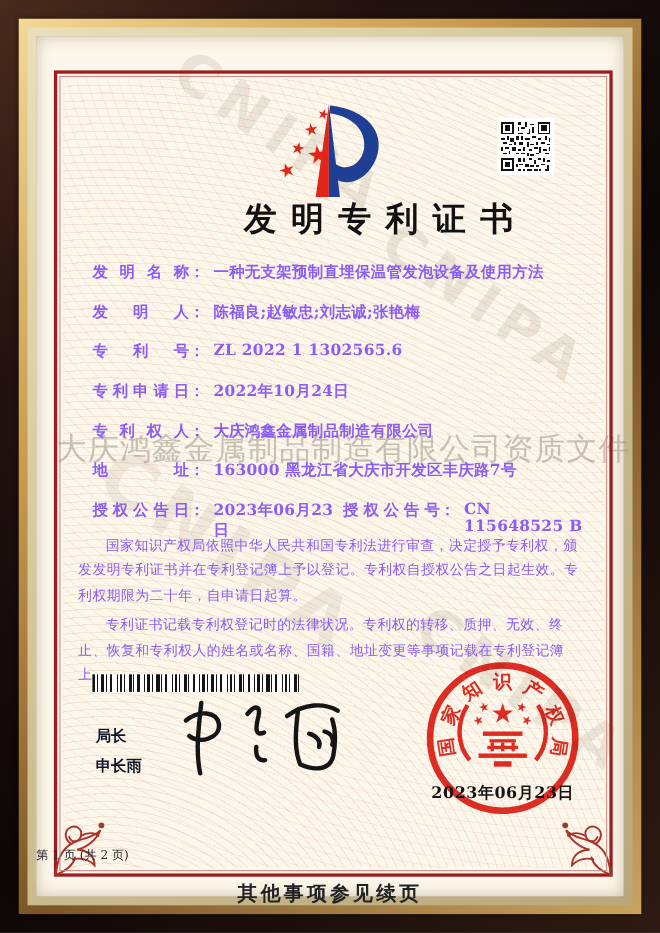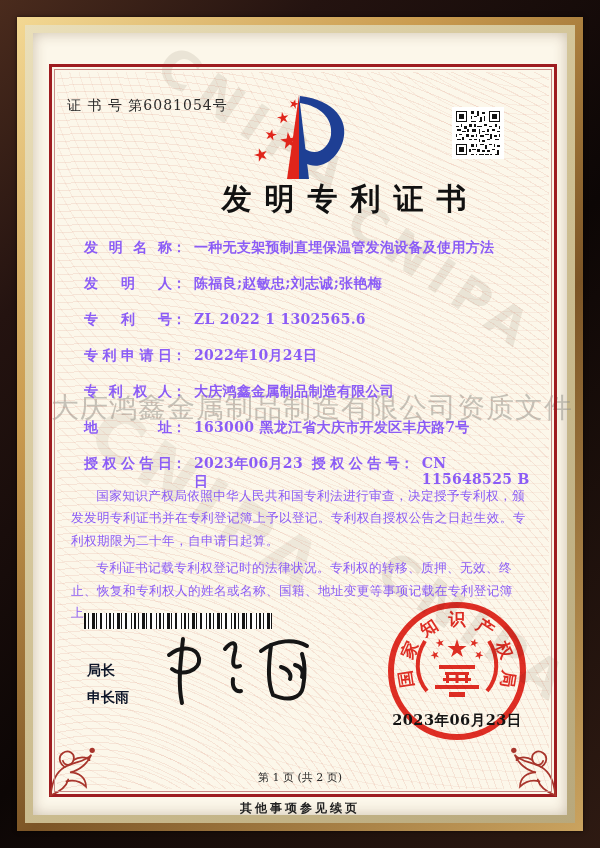--- a/index.html
+++ b/index.html
@@ -59,24 +59,24 @@
         #141414 0 2px, #fdfdfd 2px 4px, #141414 4px 5px, #fdfdfd 5px 8px,
         #141414 8px 11px, #fdfdfd 11px 12px, #141414 12px 13px, #fdfdfd 13px 16px,
         #141414 16px 18px, #fdfdfd 18px 22px, #141414 22px 23px, #fdfdfd 23px 25px);}
   .signer{position:absolute;left:54px;top:624px;font-size:14px;font-weight:bold;color:#0f172a;
       font-family:"DejaVu Sans","Liberation Sans",sans-serif;line-height:27px;}
   .signature{position:absolute;left:116px;top:592px;width:180px;height:92px;}
   .seal{position:absolute;left:352px;top:566px;width:144px;height:144px;opacity:.95;
       mix-blend-mode:multiply;}
   .seal-date{position:absolute;left:352px;top:678px;width:144px;text-align:center;
       font-size:14.5px;font-weight:bold;color:#141414;letter-spacing:.5px;}
-  .page-note{position:absolute;left:0;top:737px;width:100%;text-align:center;
+  .page-note{position:absolute;left:0;top:737px;width:100%;
       font-size:11px;color:#2a2a2a;}
   .cont-note{position:absolute;left:0;top:767px;width:100%;text-align:center;
-      font-size:12px;color:#222;letter-spacing:3px;font-weight:600;}
+      font-size:18px;color:#222;letter-spacing:3px;font-weight:600;}
 </style>
 </head>
 <body>
 
 <div class="frame-outer"></div>
 <div class="frame-gold"></div>
 <div class="frame-tan"></div>
 
 <div class="paper">
 
@@ -103,21 +103,20 @@
         <path d="M20,34 C30,28 44,28 50,20 C46,30 36,38 26,40 C36,40 44,46 44,56 C38,50 30,48 22,50"></path>
         <path d="M4,66 C14,62 22,56 24,48"></path>
         <path d="M30,26 C36,22 44,22 48,26"></path>
       </g>
       <circle cx="51" cy="15" r="3" fill="#a8352c"></circle>
     </svg>
   </div>
 
   <div class="content">
 
-    <div class="cert-number">证 书 号 第6081054号</div>
 
     <svg class="logo" viewBox="0 0 124 100">
       <defs>
         <path id="st" d="M0,-1 L0.225,-0.31 0.951,-0.31 0.363,0.118 0.588,0.809 0,0.382 -0.588,0.809 -0.363,0.118 -0.951,-0.31 -0.225,-0.31 Z"></path>
       </defs>
       <g fill="#e0251b">
         <use href="#st" transform="translate(24,66) scale(7) rotate(-18)"></use>
         <use href="#st" transform="translate(34,46) scale(6) rotate(12)"></use>
         <use href="#st" transform="translate(46,29) scale(6) rotate(-10)"></use>
         <use href="#st" transform="translate(57,15) scale(5) rotate(15)"></use>

